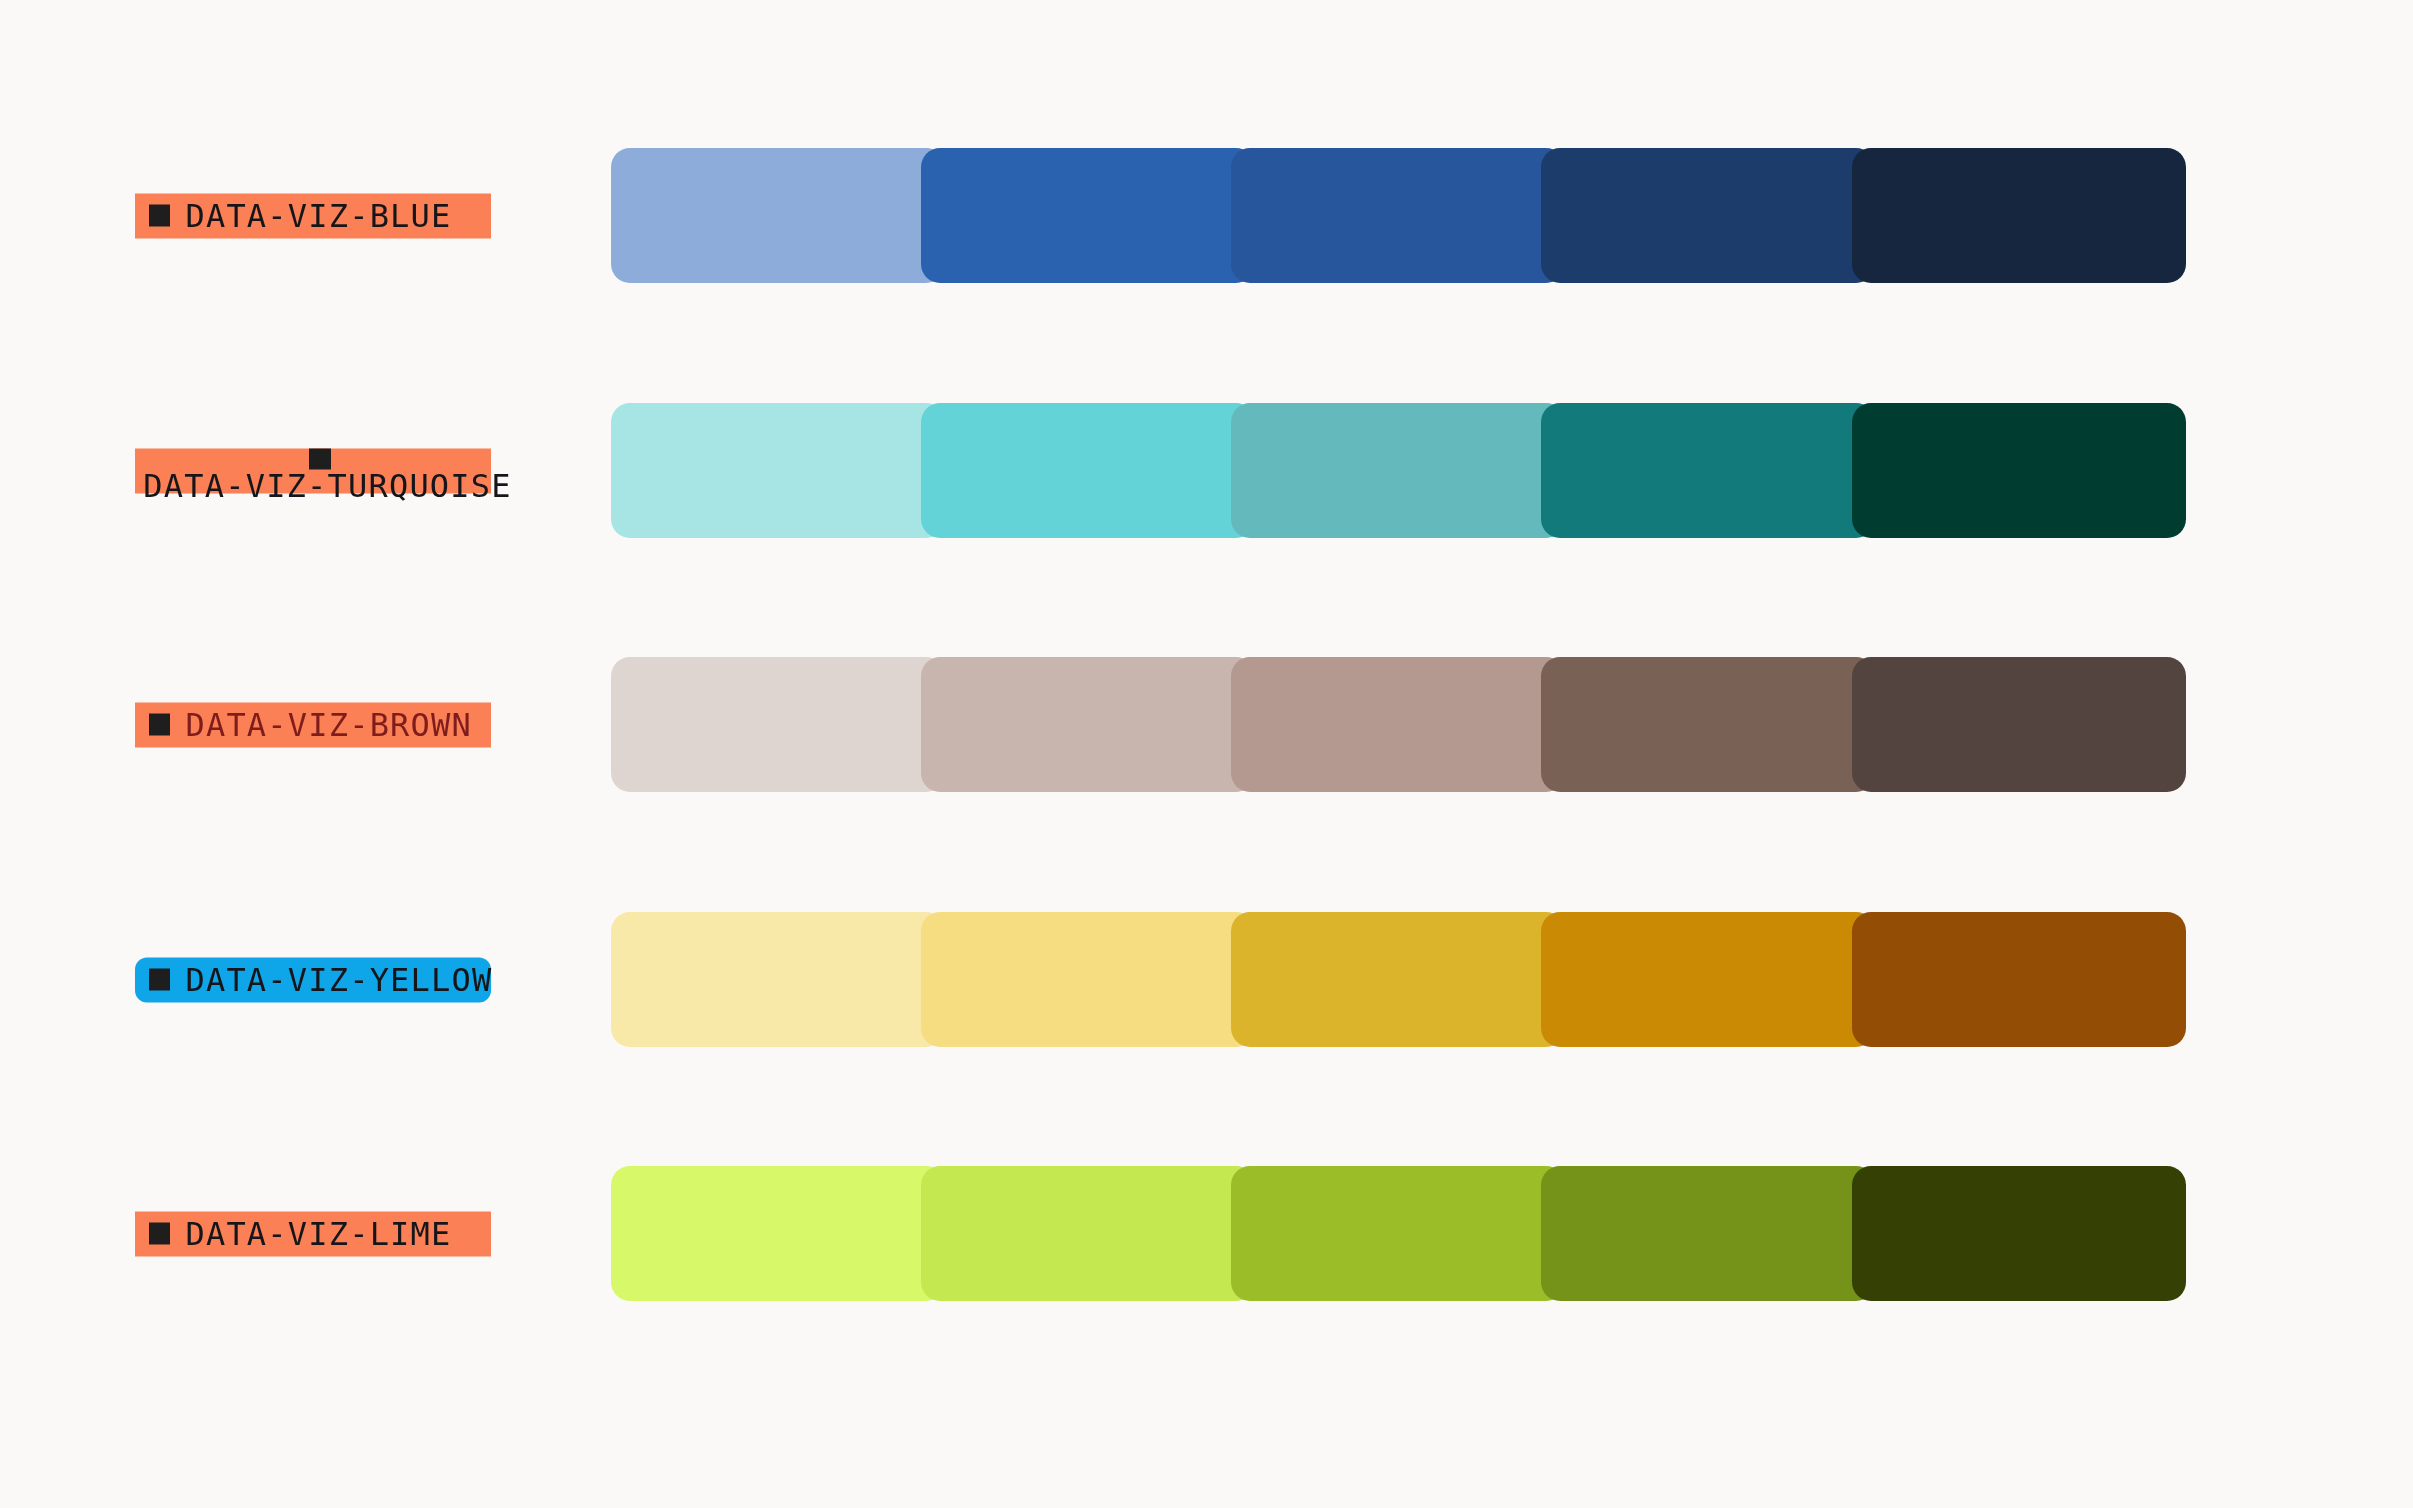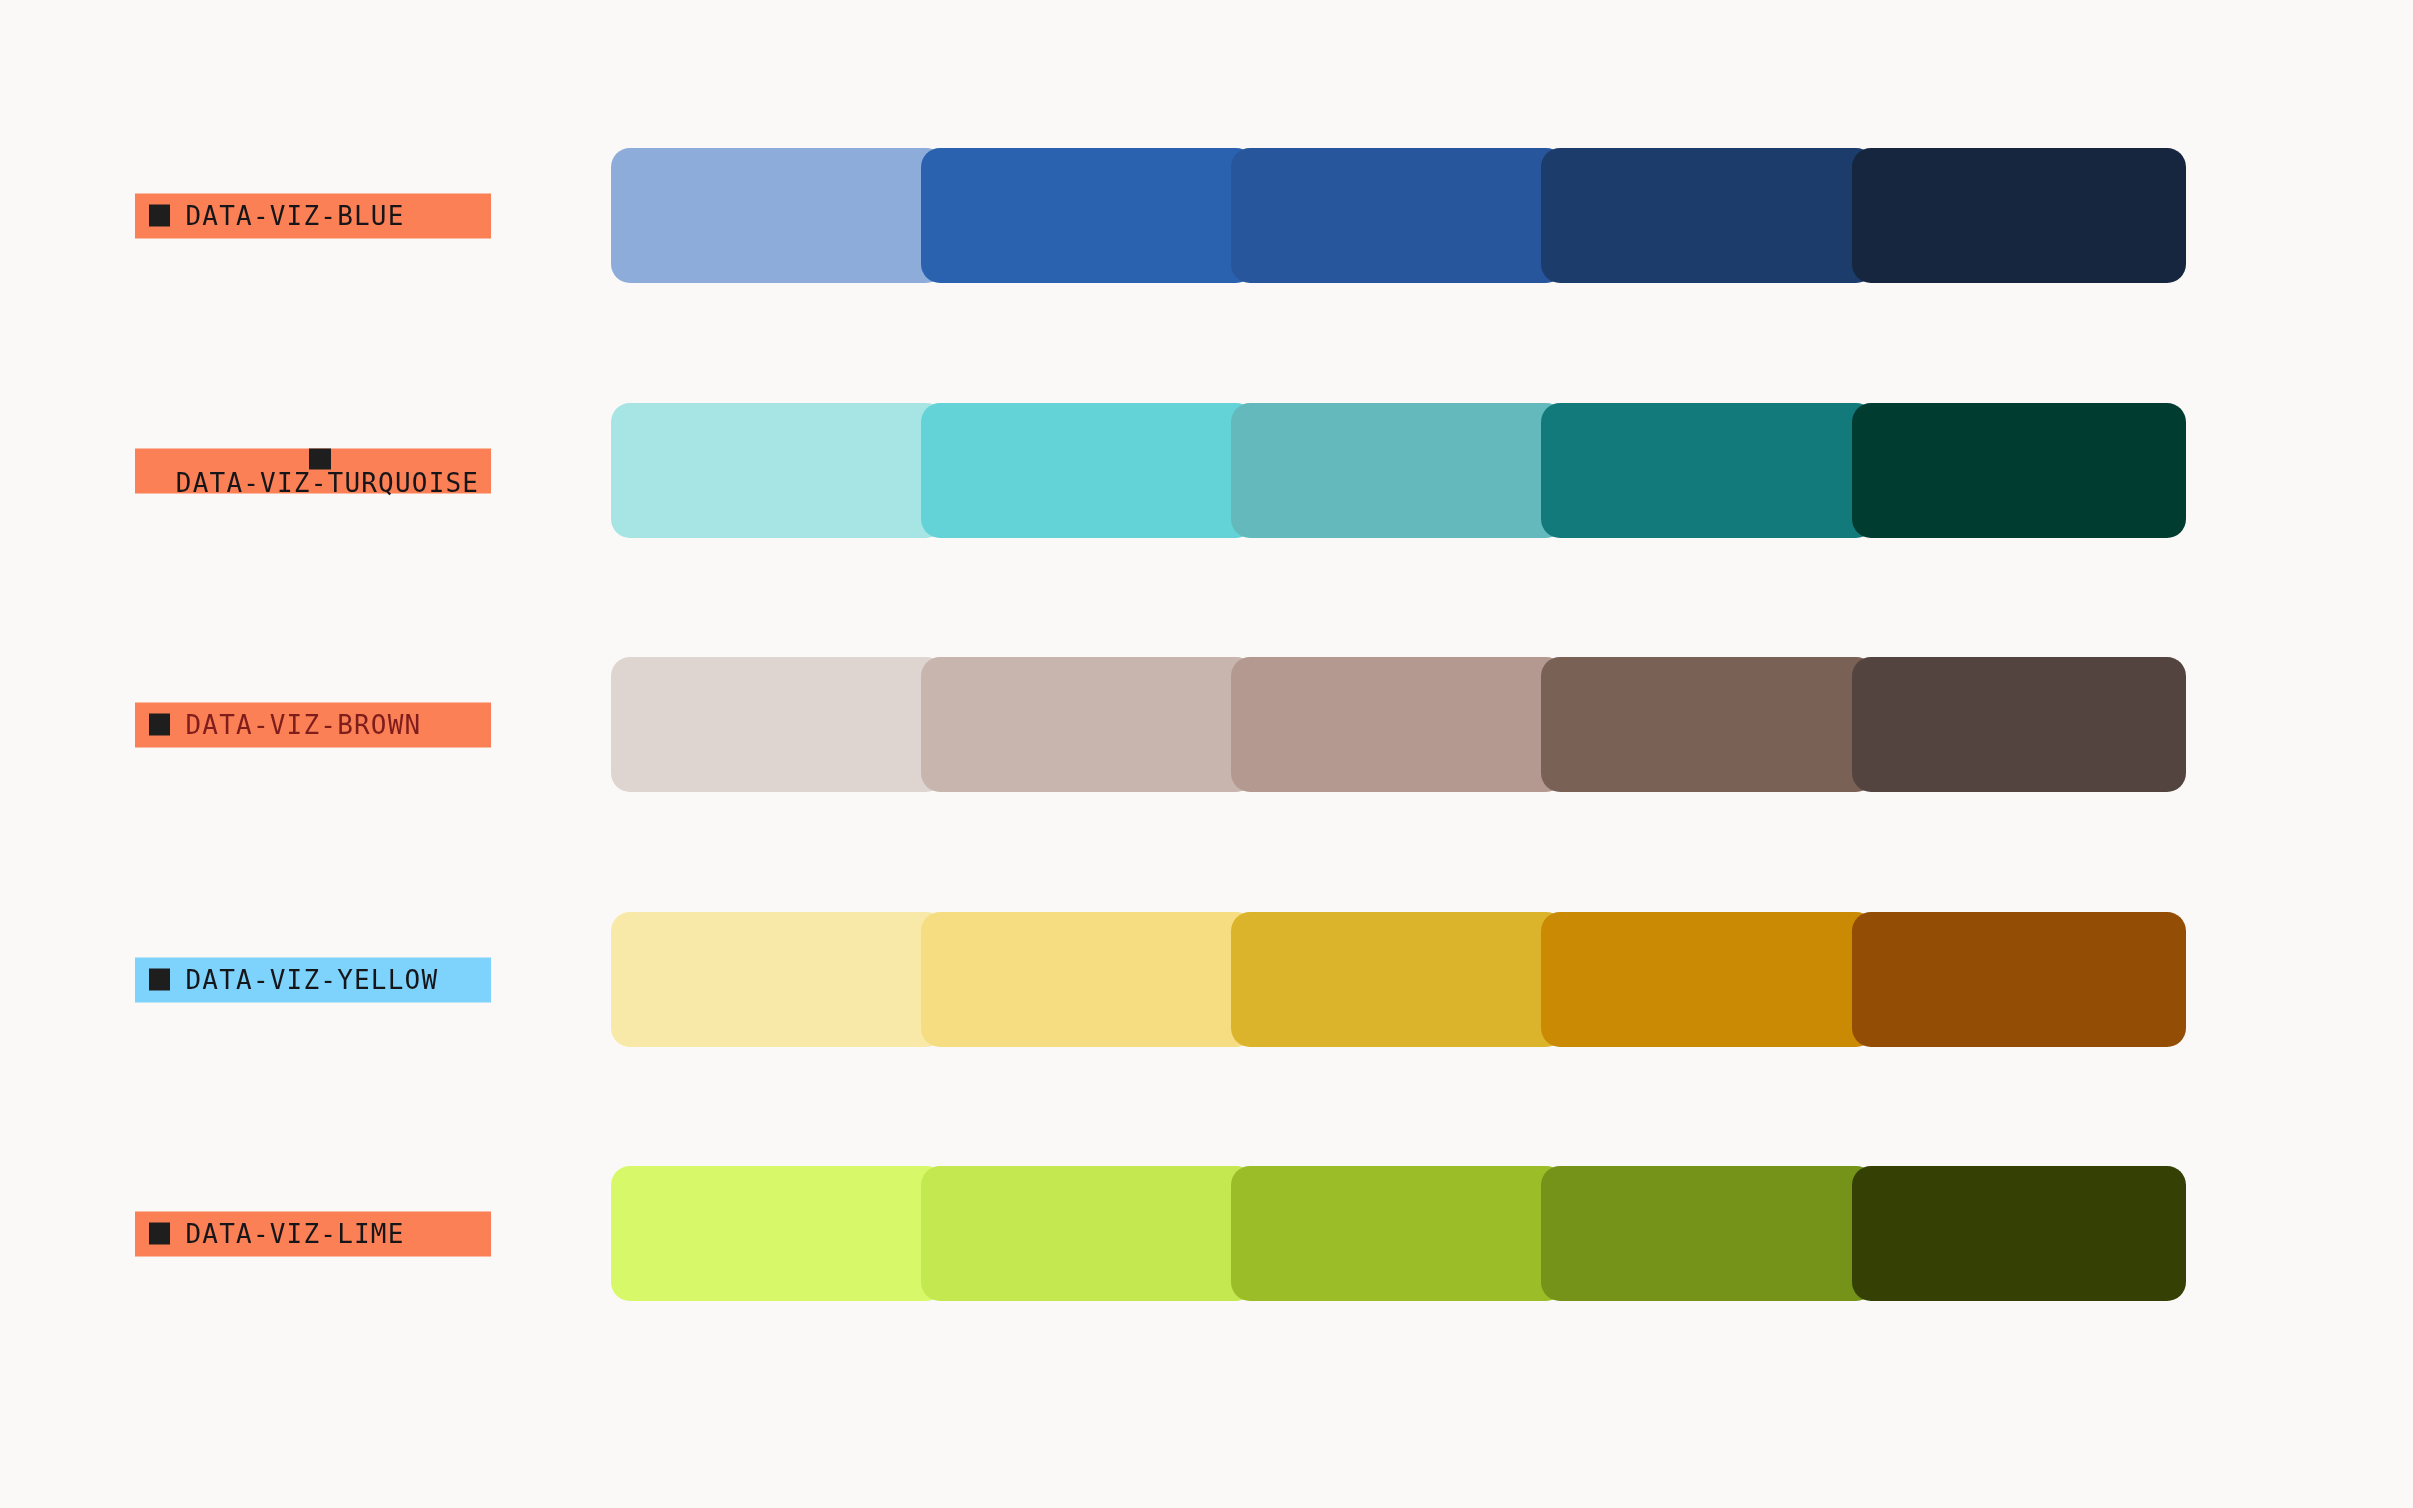--- a/index.html
+++ b/index.html
@@ -38,21 +38,21 @@
   }
   .label-marker {
     width: 21.4px;
     height: 21.4px;
     flex: 0 0 21.4px;
     background: #1e1e1e;
     display: block;
   }
   .label-text {
     margin-left: 15.4px;
-    font-size: 26px;
+    font-size: 32px;
     letter-spacing: 1.2px;
     color: #16161a;
     white-space: nowrap;
     line-height: 1;
   }
   .swatch-strip {
     position: absolute;
     left: 611px;
     top: 0;
     width: 1575px;
@@ -102,21 +102,21 @@
       </div>
       <div class="swatch-strip" style="left: 611px; width: 1575px;">
         <div class="swatch" style="left: 0px; width: 334px; background: rgb(222, 213, 208); border-radius: 19px; z-index: 1;"></div>
         <div class="swatch" style="left: 310px; width: 334px; background: rgb(199, 181, 174); border-radius: 19px; z-index: 2;"></div>
         <div class="swatch" style="left: 620px; width: 334px; background: rgb(179, 153, 143); border-radius: 19px; z-index: 3;"></div>
         <div class="swatch" style="left: 930px; width: 334px; background: rgb(122, 97, 85); border-radius: 19px; z-index: 4;"></div>
         <div class="swatch" style="left: 1241px; width: 334px; background: rgb(83, 68, 64); border-radius: 19px; z-index: 5;"></div>
       </div>
     </div>
     <div class="palette-row" style="top: 912px;">
-      <div class="row-label-wrap" style="background: #7dd3fc; width: 356px; height: 45px; left: 135px;">
+      <div class="row-label-wrap" style="background: #0ea5e9; width: 356px; height: 45px; left: 135px; border-radius: 12px;">
         <span class="label-marker" style="background: rgb(30, 30, 30);"></span>
         <span class="label-text" style="color: rgb(22, 22, 26);">DATA-VIZ-YELLOW</span>
       </div>
       <div class="swatch-strip" style="left: 611px; width: 1575px;">
         <div class="swatch" style="left: 0px; width: 334px; background: rgb(248, 233, 169); border-radius: 19px; z-index: 1;"></div>
         <div class="swatch" style="left: 310px; width: 334px; background: rgb(247, 221, 130); border-radius: 19px; z-index: 2;"></div>
         <div class="swatch" style="left: 620px; width: 334px; background: rgb(219, 180, 44); border-radius: 19px; z-index: 3;"></div>
         <div class="swatch" style="left: 930px; width: 334px; background: rgb(202, 138, 4); border-radius: 19px; z-index: 4;"></div>
         <div class="swatch" style="left: 1241px; width: 334px; background: rgb(147, 77, 4); border-radius: 19px; z-index: 5;"></div>
       </div>

